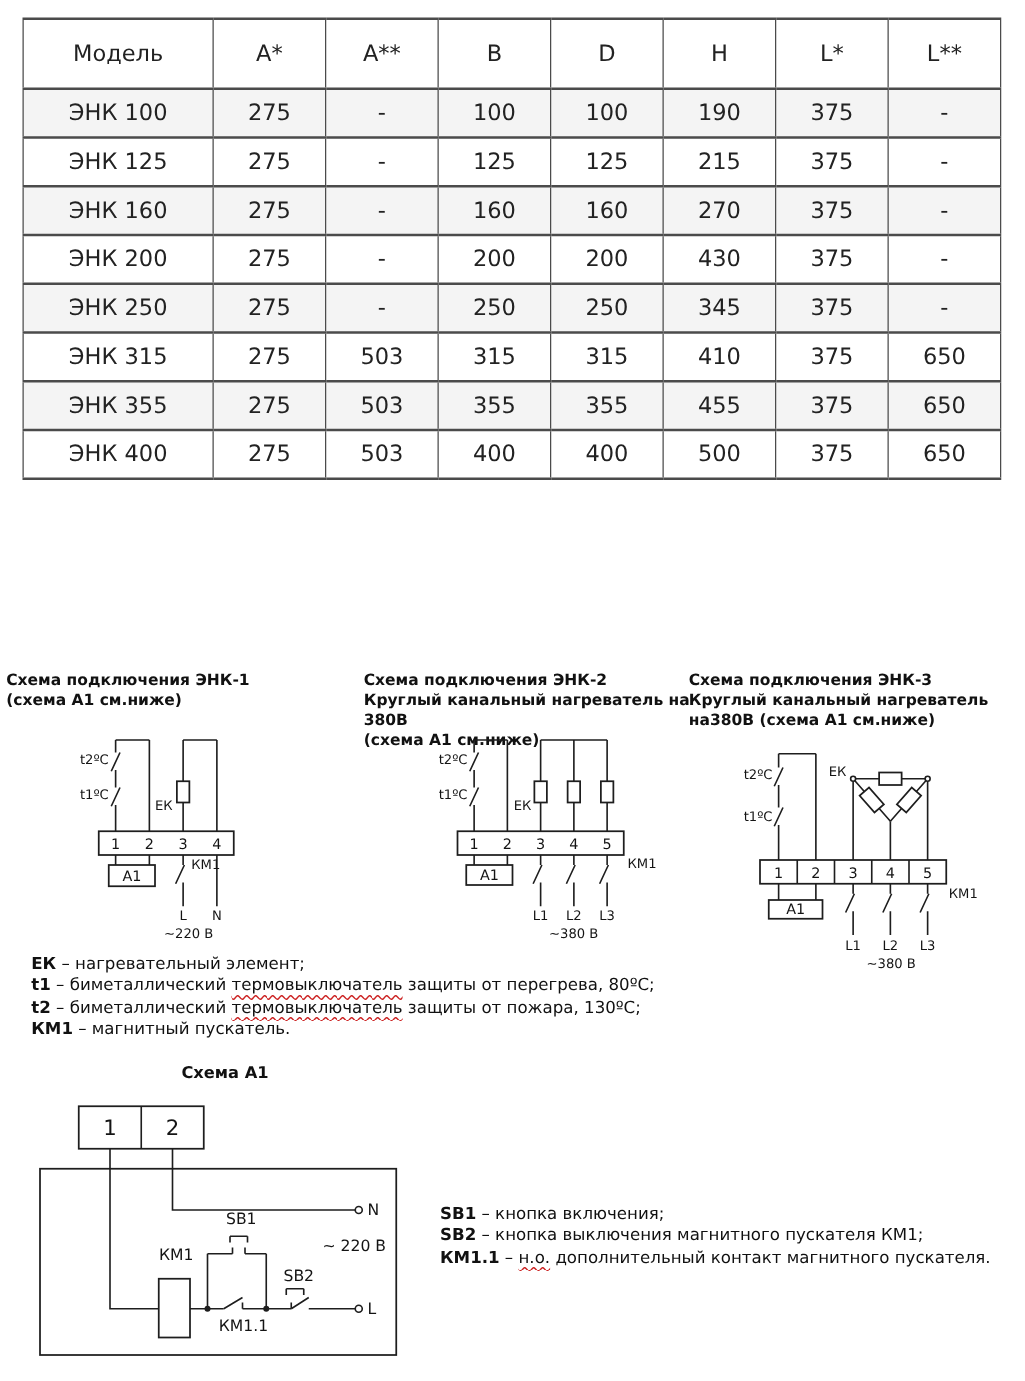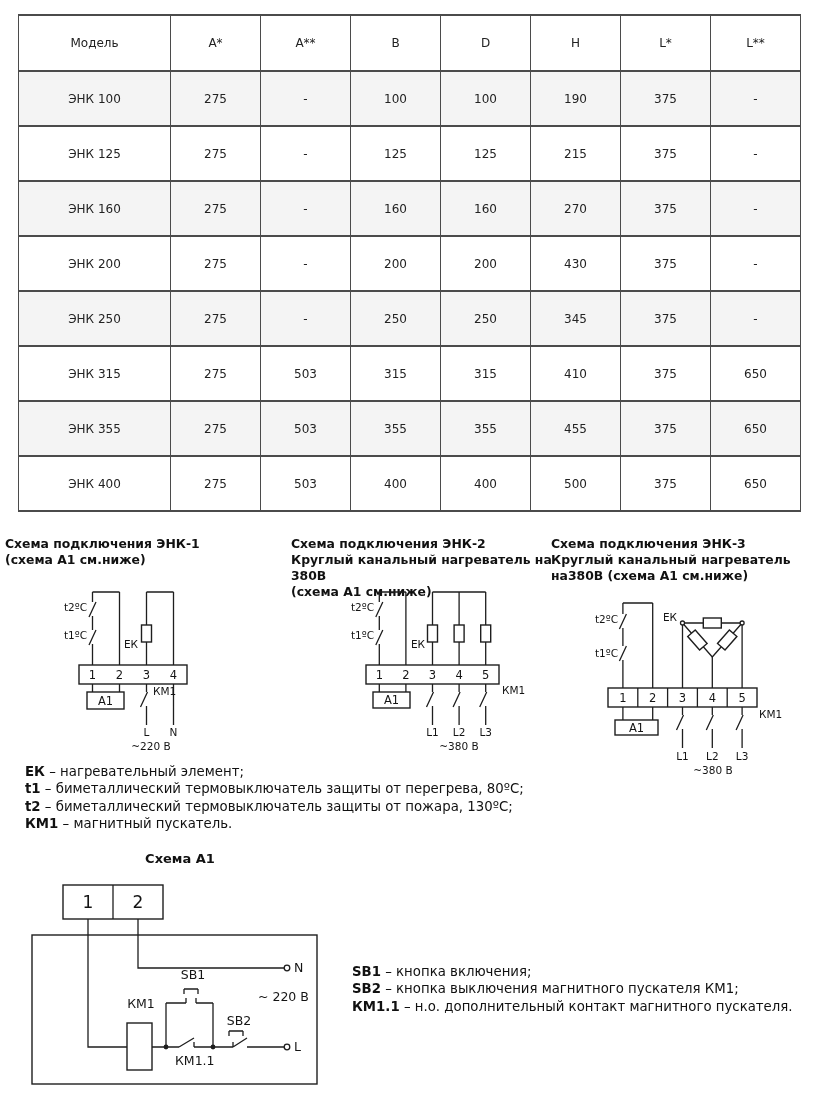--- a/index.html
+++ b/index.html
@@ -1,26 +1,26 @@
 <!DOCTYPE html>
 <html><head>
 <meta charset="utf-8">
 <style>
   html,body{margin:0;padding:0;background:#fff;}
   .page{position:relative;width:820px;height:1105px;background:#fff;overflow:hidden;
         font-family:"DejaVu Sans","Liberation Sans",sans-serif;color:#1c1c1c;}
 
   
   .spec-table{position:absolute;left:18px;top:14px;border-collapse:collapse;table-layout:fixed;
-              font-size:12px;color:#222;}
+              font-size:18px;color:#222;}
   .spec-table th,.spec-table td{border:1px solid #4b4b4b;border-top:2px solid #4b4b4b;
               border-bottom:2px solid #4b4b4b;text-align:center;vertical-align:middle;
               font-weight:400;padding:0;background:#fff;}
   .spec-table tr.hdr{height:56px;}
-  .spec-table tr.row{height:55px;}
+  .spec-table tr.row{height:39px;}
   .spec-table tr.striped td{background:#f4f4f4;}
 
   
   .diagram-title{position:absolute;width:290px;font-size:12.4px;
                  font-weight:700;line-height:16px;color:#111;}
 
   
   svg.schematic{position:absolute;overflow:visible;}
   .wire{stroke:#1e1e1e;stroke-width:1.3;fill:none;}
   .box{stroke:#1e1e1e;stroke-width:1.4;fill:#fff;}
@@ -30,21 +30,21 @@
   .dlabel{font-size:10.5px;}
   .dnum{font-size:11.5px;}
   .a1num{font-size:17px;}
   .a1label{font-size:12.5px;}
   .mid{text-anchor:middle;}
   .end{text-anchor:end;}
 
   
   .legend{position:absolute;font-size:13.3px;line-height:17.4px;color:#111;}
   .legend b{font-weight:700;}
-  .wavy{text-decoration-style:wavy;text-decoration-color:#cc2222;
+  .wavy{text-decoration:underline;text-decoration-style:wavy;text-decoration-color:#cc2222;
         text-decoration-thickness:1px;text-underline-offset:3px;}
 
   .a1-title{position:absolute;left:25px;top:851px;width:310px;text-align:center;
             font-weight:700;font-size:13px;color:#111;}
 </style>
 </head>
 <body>
 
 <div class="page">
 

